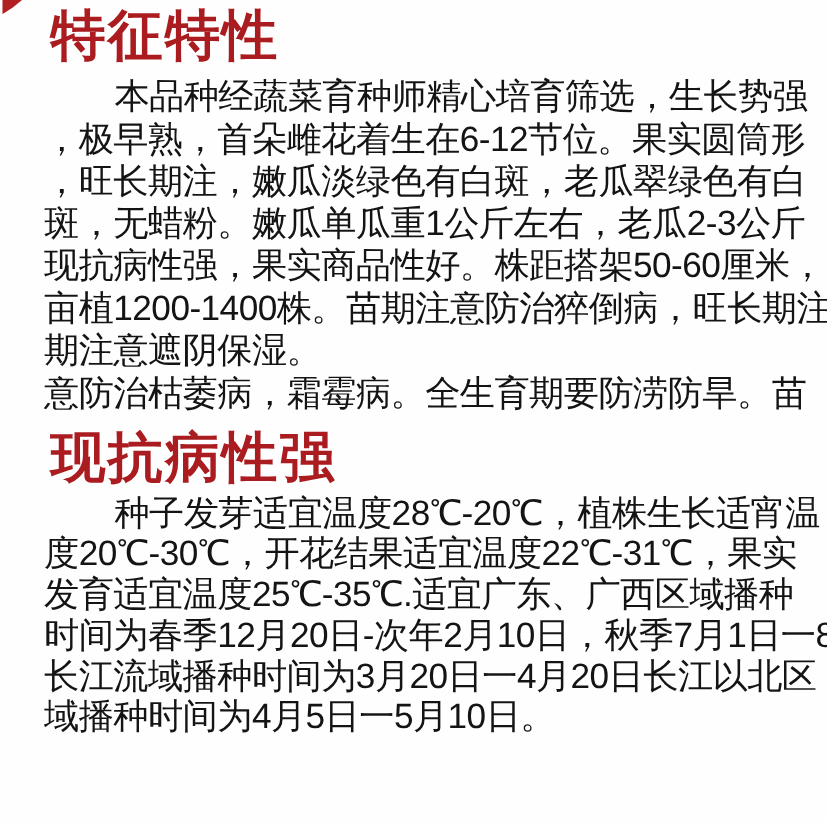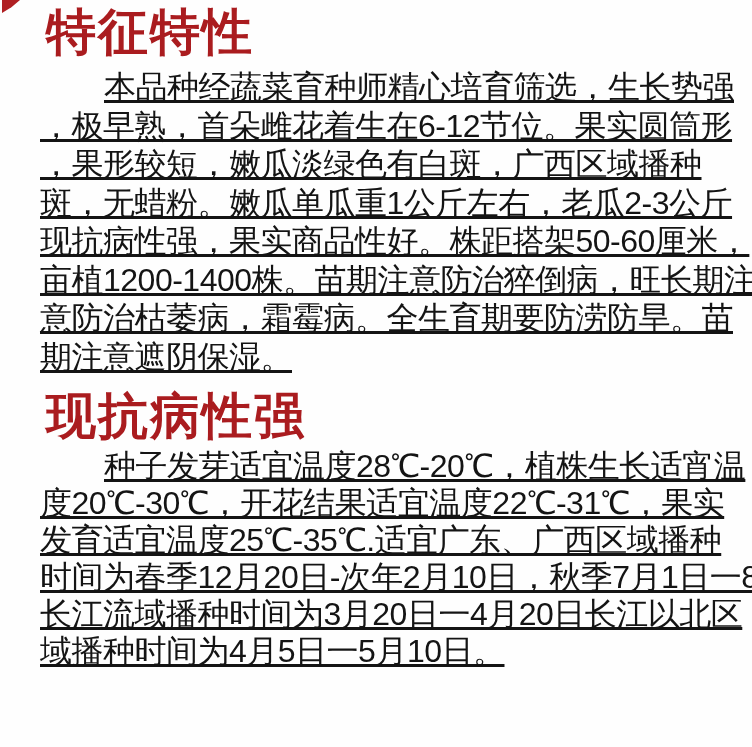--- a/index.html
+++ b/index.html
@@ -42,42 +42,41 @@
     width: 690px;
     font-size: 32px;
     font-weight: 500;
     letter-spacing: -0.5px;
     color: #141414;
   }
   .para.p1 { margin-top: 8px;  line-height: 38.5px; }
   .para.p2 { margin-top: 4px;  line-height: 37px; }
   .line {
     white-space: nowrap;
-    text-decoration: underline;
   }
   .indent { text-indent: 2em; }
 </style>
 </head>
 <body>
 
 <div class="page">
 
   <div class="corner-mark"></div>
 
   <section>
     <h1 class="red-heading first">特征特性</h1>
     <div class="para p1">
       <div class="line indent">本品种经蔬菜育种师精心培育筛选，生长势强</div>
       <div class="line">，极早熟，首朵雌花着生在6-12节位。果实圆筒形</div>
-      <div class="line">，果形较短，嫩瓜淡绿色有白斑，广西区域播种</div>
+      <div class="line">，旺长期注，嫩瓜淡绿色有白斑，老瓜翠绿色有白</div>
       <div class="line">斑，无蜡粉。嫩瓜单瓜重1公斤左右，老瓜2-3公斤</div>
       <div class="line">现抗病性强，果实商品性好。株距搭架50-60厘米，</div>
       <div class="line">亩植1200-1400株。苗期注意防治猝倒病，旺长期注</div>
+      <div class="line">期注意遮阴保湿。</div>
       <div class="line">意防治枯萎病，霜霉病。全生育期要防涝防旱。苗</div>
-      <div class="line">期注意遮阴保湿。</div>
     </div>
   </section>
 
   <section>
     <h1 class="red-heading second">现抗病性强</h1>
     <div class="para p2">
       <div class="line indent">种子发芽适宜温度28℃-20℃，植株生长适宵温</div>
       <div class="line">度20℃-30℃，开花结果适宜温度22℃-31℃，果实</div>
       <div class="line">发育适宜温度25℃-35℃.适宜广东、广西区域播种</div>
       <div class="line">时间为春季12月20日-次年2月10日，秋季7月1日一8</div>

